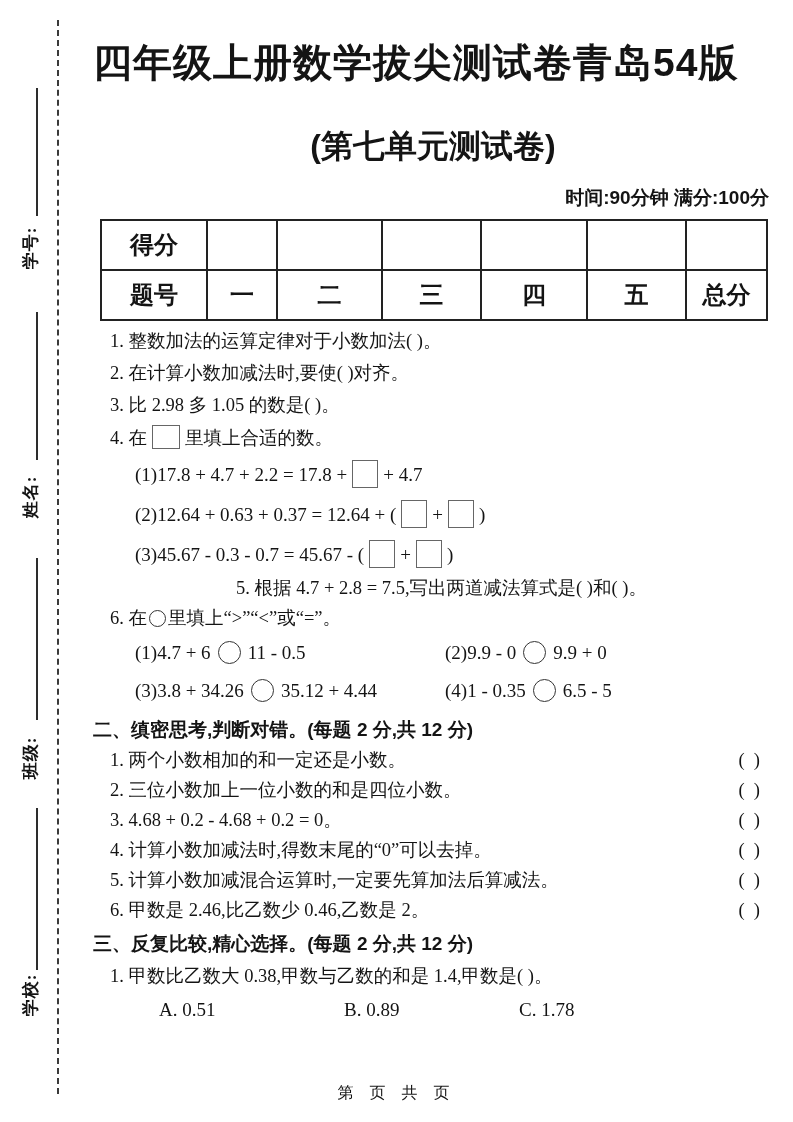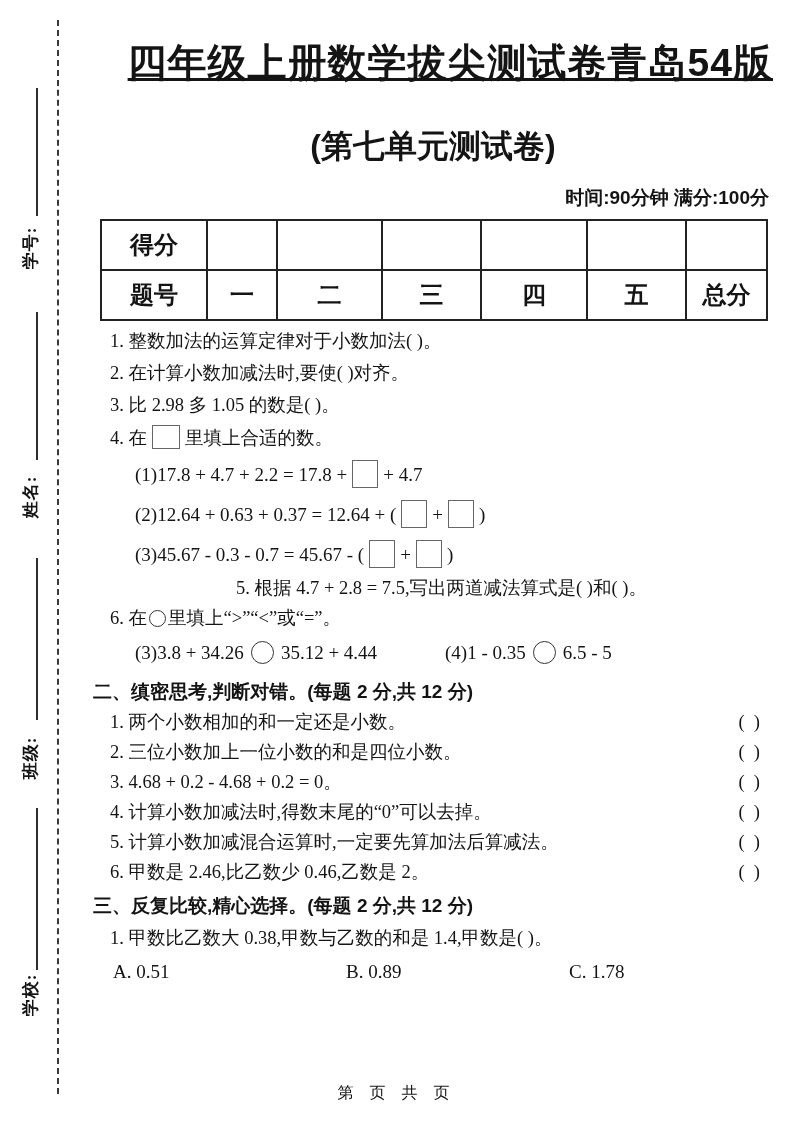--- a/index.html
+++ b/index.html
@@ -16,22 +16,22 @@
   .blank-line {
     position:absolute; left:36px; width:0; border-left:2px solid #2d2d2d;
   }
   .info-label {
     position:absolute; left:30px; transform:translate(-50%,-50%) rotate(-90deg);
     font-family:"Liberation Serif", serif; font-size:17px; font-weight:bold;
     white-space:nowrap; letter-spacing:1px;
   }
   
   .main { position:absolute; left:93px; top:0; width:680px; }
-  .title { margin-top:38px; text-align:right; font-size:39px; line-height:50px;
-           font-family:"Liberation Sans", sans-serif; font-weight:bold; letter-spacing:1px;text-decoration:underline; }
+  .title { margin-top:38px; text-align:left; font-size:39px; line-height:50px;
+           font-family:"Liberation Sans", sans-serif; font-weight:bold; letter-spacing:1px; }
   .subtitle { margin-top:37px; text-align:center; font-size:32px; line-height:42px;
               font-family:"Liberation Sans", sans-serif; font-weight:bold; }
   .meta { margin-top:18px; text-align:right; font-size:19px; padding-right:4px;
           font-family:"Liberation Sans", sans-serif; font-weight:bold; }
   
   .score-table { margin-top:8px; margin-left:7px; border-collapse:collapse; }
   .score-table td {
     border:2px solid #222; text-align:center; vertical-align:middle;
     height:46px; font-size:24px; font-family:"Liberation Sans", sans-serif; font-weight:bold;
   }
@@ -49,21 +49,21 @@
     display:inline-block; width:21px; height:21px; border:1.5px solid #333;
     border-radius:50%; vertical-align:-5px; margin:0 7px; background:#fff;
   }
   .cmp-circle.small { width:15px; height:15px; vertical-align:-3px; margin:0 2px; }
   .two-col { display:flex; margin-top:8px; margin-left:42px; font-size:19px; line-height:30px; }
   .two-col .col1 { width:310px; }
   .judge-row { display:flex; justify-content:space-between; width:650px;
                margin-top:7px; margin-left:17px; font-size:18.5px; line-height:23px; }
   .judge-row .ans { white-space:pre; }
   .sec2 .judge-row:first-of-type { margin-top:8px; }
-  .options { display:flex; margin-top:9px; margin-left:20px; font-size:19px; line-height:26px;gap:48px; }
+  .options { display:flex; margin-top:9px; margin-left:66px; font-size:19px; line-height:26px; }
   .options .opt1 { width:185px; } .options .opt2 { width:175px; }
   .footer { position:absolute; bottom:18px; left:0; width:100%; text-align:center;
             font-size:16px; letter-spacing:6px; }
 </style>
 </head>
 <body>
 
 <div class="page">
 
   <div class="fold-line"></div>
@@ -125,20 +125,24 @@
       <div class="q"><span>4. 在</span><span class="blank-box small"></span><span>里填上合适的数。</span></div>
 
       <div class="sub"><span>(1)17.8 + 4.7 + 2.2 = 17.8 +</span><span class="blank-box"></span><span>+ 4.7</span></div>
       <div class="sub"><span>(2)12.64 + 0.63 + 0.37 = 12.64 + (</span><span class="blank-box"></span><span>+</span><span class="blank-box"></span><span>)</span></div>
       <div class="sub"><span>(3)45.67 - 0.3 - 0.7 = 45.67 - (</span><span class="blank-box"></span><span>+</span><span class="blank-box"></span><span>)</span></div>
 
       <div class="q" style="margin-top:6px;text-align:center;">5. 根据 4.7 + 2.8 = 7.5,写出两道减法算式是(   )和(   )。</div>
       <div class="q" style="margin-top:6px;"><span>6. 在</span><span class="cmp-circle small"></span><span>里填上“&gt;”“&lt;”或“=”。</span></div>
 
       <div class="two-col">
+        <span class="col1"><span>(1)4.7 + 6</span><span class="cmp-circle"></span><span>11 - 0.5</span></span>
+        <span><span>(2)9.9 - 0</span><span class="cmp-circle"></span><span>9.9 + 0</span></span>
+      </div>
+      <div class="two-col">
         <span class="col1"><span>(3)3.8 + 34.26</span><span class="cmp-circle"></span><span>35.12 + 4.44</span></span>
         <span><span>(4)1 - 0.35</span><span class="cmp-circle"></span><span>6.5 - 5</span></span>
       </div>
     </div>
 
     <div class="sec2">
       <div class="sec-heading" style="margin-top:12px;">二、缜密思考,判断对错。(每题 2 分,共 12 分)</div>
       <div class="judge-row">
           <span>1. 两个小数相加的和一定还是小数。</span>
           <span class="ans">(  )</span>

